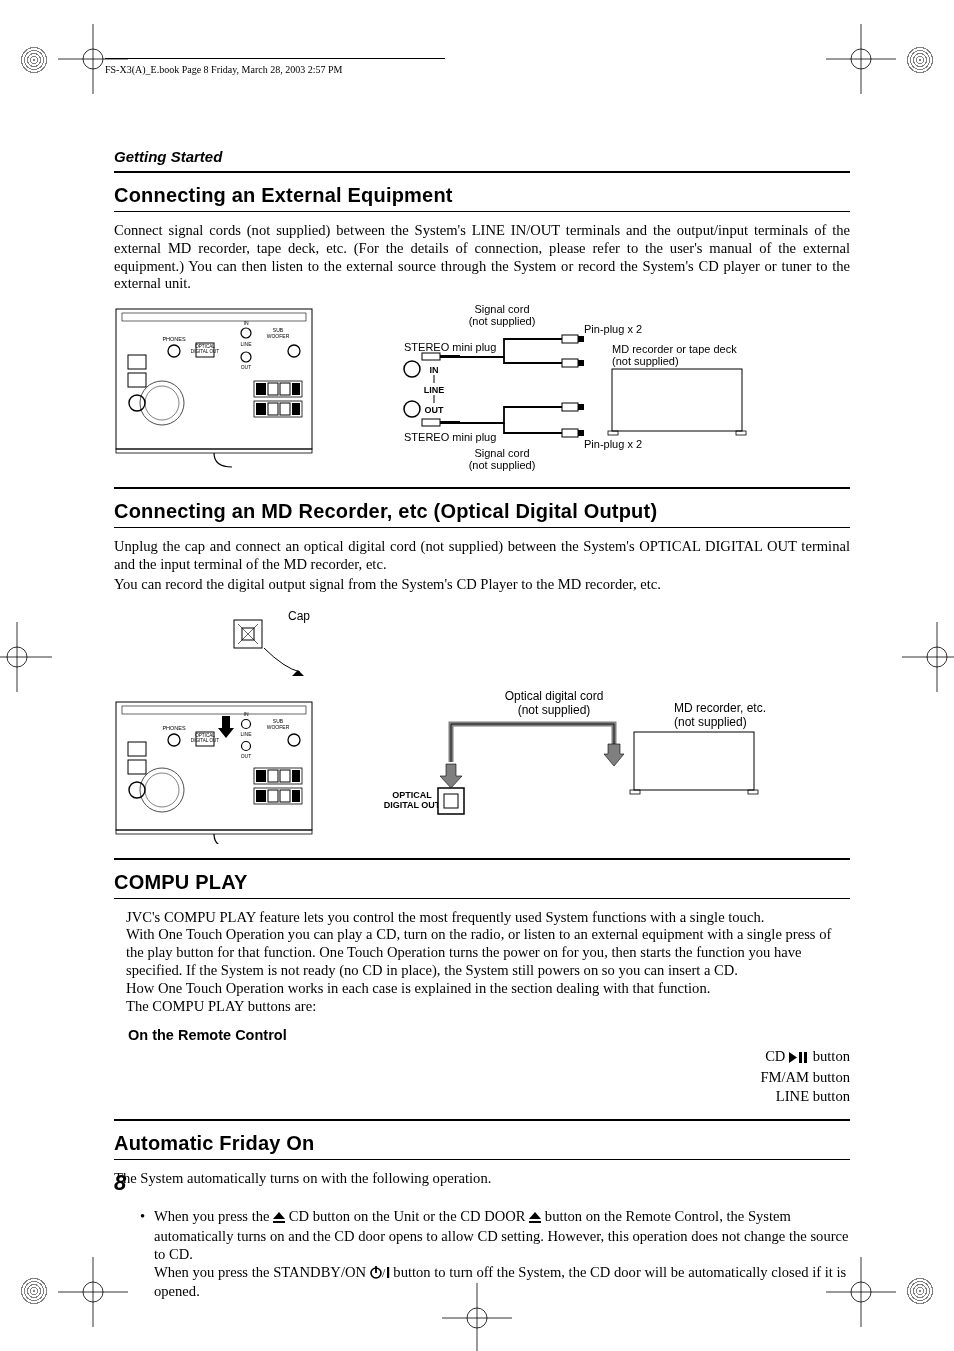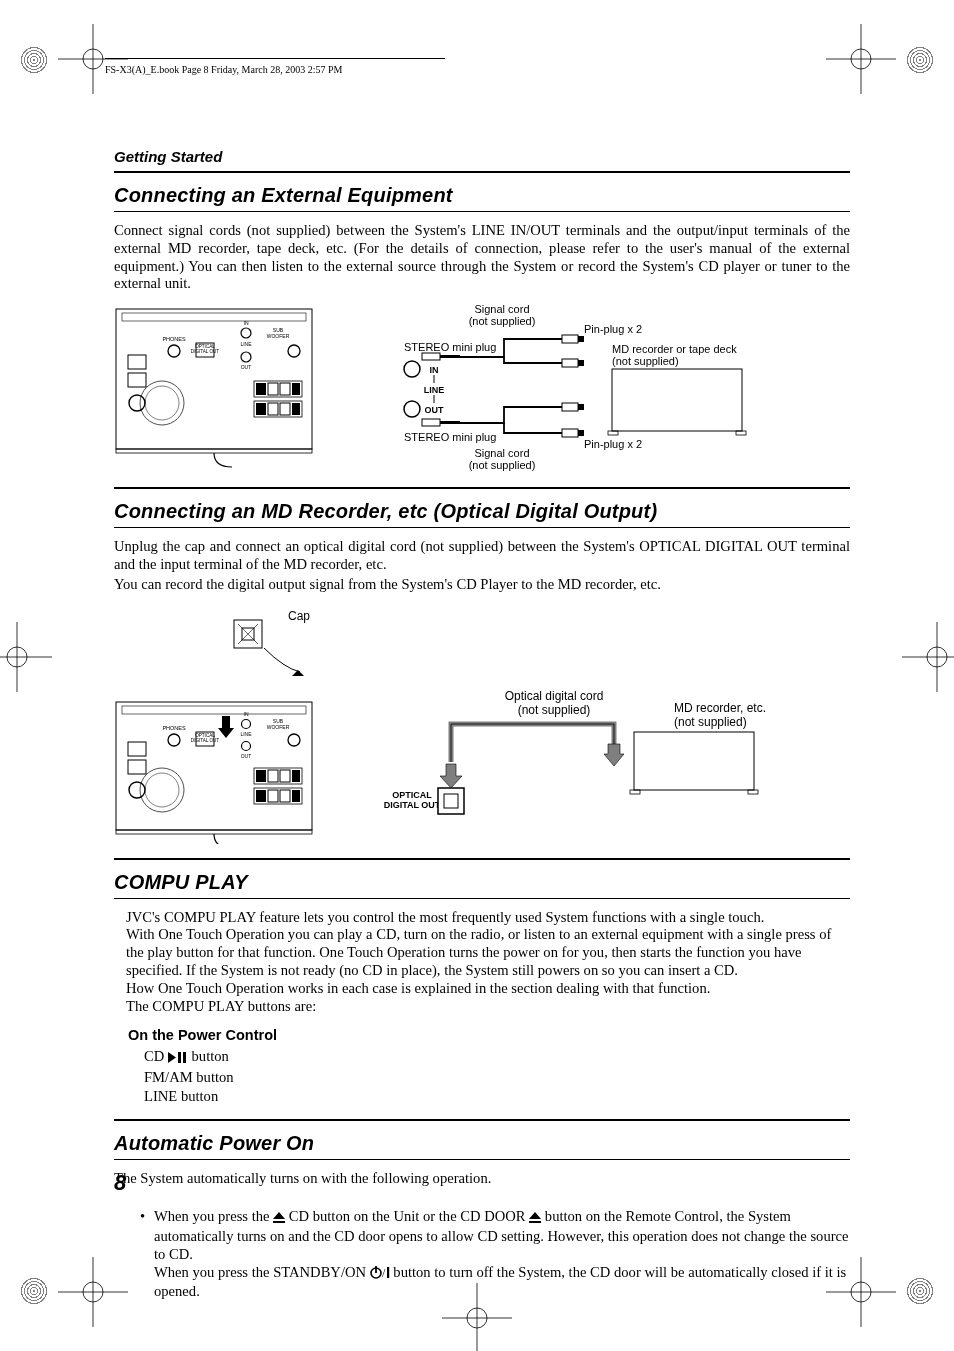--- a/index.html
+++ b/index.html
@@ -47,37 +47,36 @@
     font-weight: bold;
     font-style: italic;
     font-size: 15px;
     margin-bottom: 5px;
   }
   .rule-thick { border: 0; border-top: 2.5px solid #000; margin: 6px 0 11px; }
   .rule-thin  { border: 0; border-top: 1px solid #000; margin: 4px 0 10px; }
   .h1 {
     font-family: Arial, Helvetica, sans-serif;
     font-weight: 800;
-    font-style: italic;
     font-size: 20px;
     margin-bottom: 2px;
     letter-spacing: 0.2px;
   }
   .body {
     font-size: 14.6px;
     line-height: 1.22;
     margin-bottom: 10px;
   }
   .sub {
     font-family: Arial, Helvetica, sans-serif;
     font-weight: bold;
     font-size: 14.5px;
     margin: 12px 0 4px 14px;
   }
-  .indent-list { margin-left: 30px; font-size: 14.6px; line-height: 1.28; }
+  .indent-list { margin-left: 30px; font-size: 14.6px; line-height: 1.28; text-align: right; }
   .bullet-block { margin-left: 26px; font-size: 14.6px; line-height: 1.22; }
   .bullet-block .row { display: flex; }
   .bullet-block .b { width: 14px; flex: 0 0 14px; }
   .pagenum {
     position: absolute;
     font-family: Arial, Helvetica, sans-serif;
     font-weight: 800;
     font-style: italic;
     font-size: 22px;
   }
@@ -353,35 +352,35 @@
   </div>
 
   <hr class="rule-thick">
   <div class="h1">COMPU PLAY</div>
   <hr class="rule-thin">
   <div class="body" style="white-space: pre-line; margin-left: 12px;">JVC's COMPU PLAY feature lets you control the most frequently used System functions with a single touch.
 With One Touch Operation you can play a CD, turn on the radio, or listen to an external equipment with a single press of the play button for that function. One Touch Operation turns the power on for you, then starts the function you have specified. If the System is not ready (no CD in place), the System still powers on so you can insert a CD.
 How One Touch Operation works in each case is explained in the section dealing with that function.
 The COMPU PLAY buttons are:</div>
 
-  <div class="sub">On the Power Control</div>
+  <div class="sub">On the Remote Control</div>
   <div class="indent-list">
     <div>
       <span>CD </span><span class="icon"><svg width="20" height="11" viewBox="0 0 20 11">
             <polygon points="0,0 8,5.5 0,11" fill="#000"></polygon>
             <rect x="10" y="0" width="3" height="11" fill="#000"></rect>
             <rect x="15" y="0" width="3" height="11" fill="#000"></rect>
           </svg></span><span> button</span>
     </div>
     <div>FM/AM button</div>
     <div>LINE button</div>
   </div>
 
   <hr class="rule-thick" style="margin-top:14px;">
-  <div class="h1">Automatic Power On</div>
+  <div class="h1">Automatic Friday On</div>
   <hr class="rule-thin">
   <div class="body" style="margin-bottom:20px;">The System automatically turns on with the following operation.</div>
   <div class="bullet-block">
     <div class="row">
       <div class="b">•</div>
       <div>
         <span>When you press the </span><span class="icon"><svg width="12" height="11" viewBox="0 0 12 11">
               <polygon points="6,0 12,7 0,7" fill="#000"></polygon>
               <rect x="0" y="9" width="12" height="2" fill="#000"></rect>
             </svg></span><span> CD button on the Unit or the CD DOOR </span><span class="icon"><svg width="12" height="11" viewBox="0 0 12 11">

